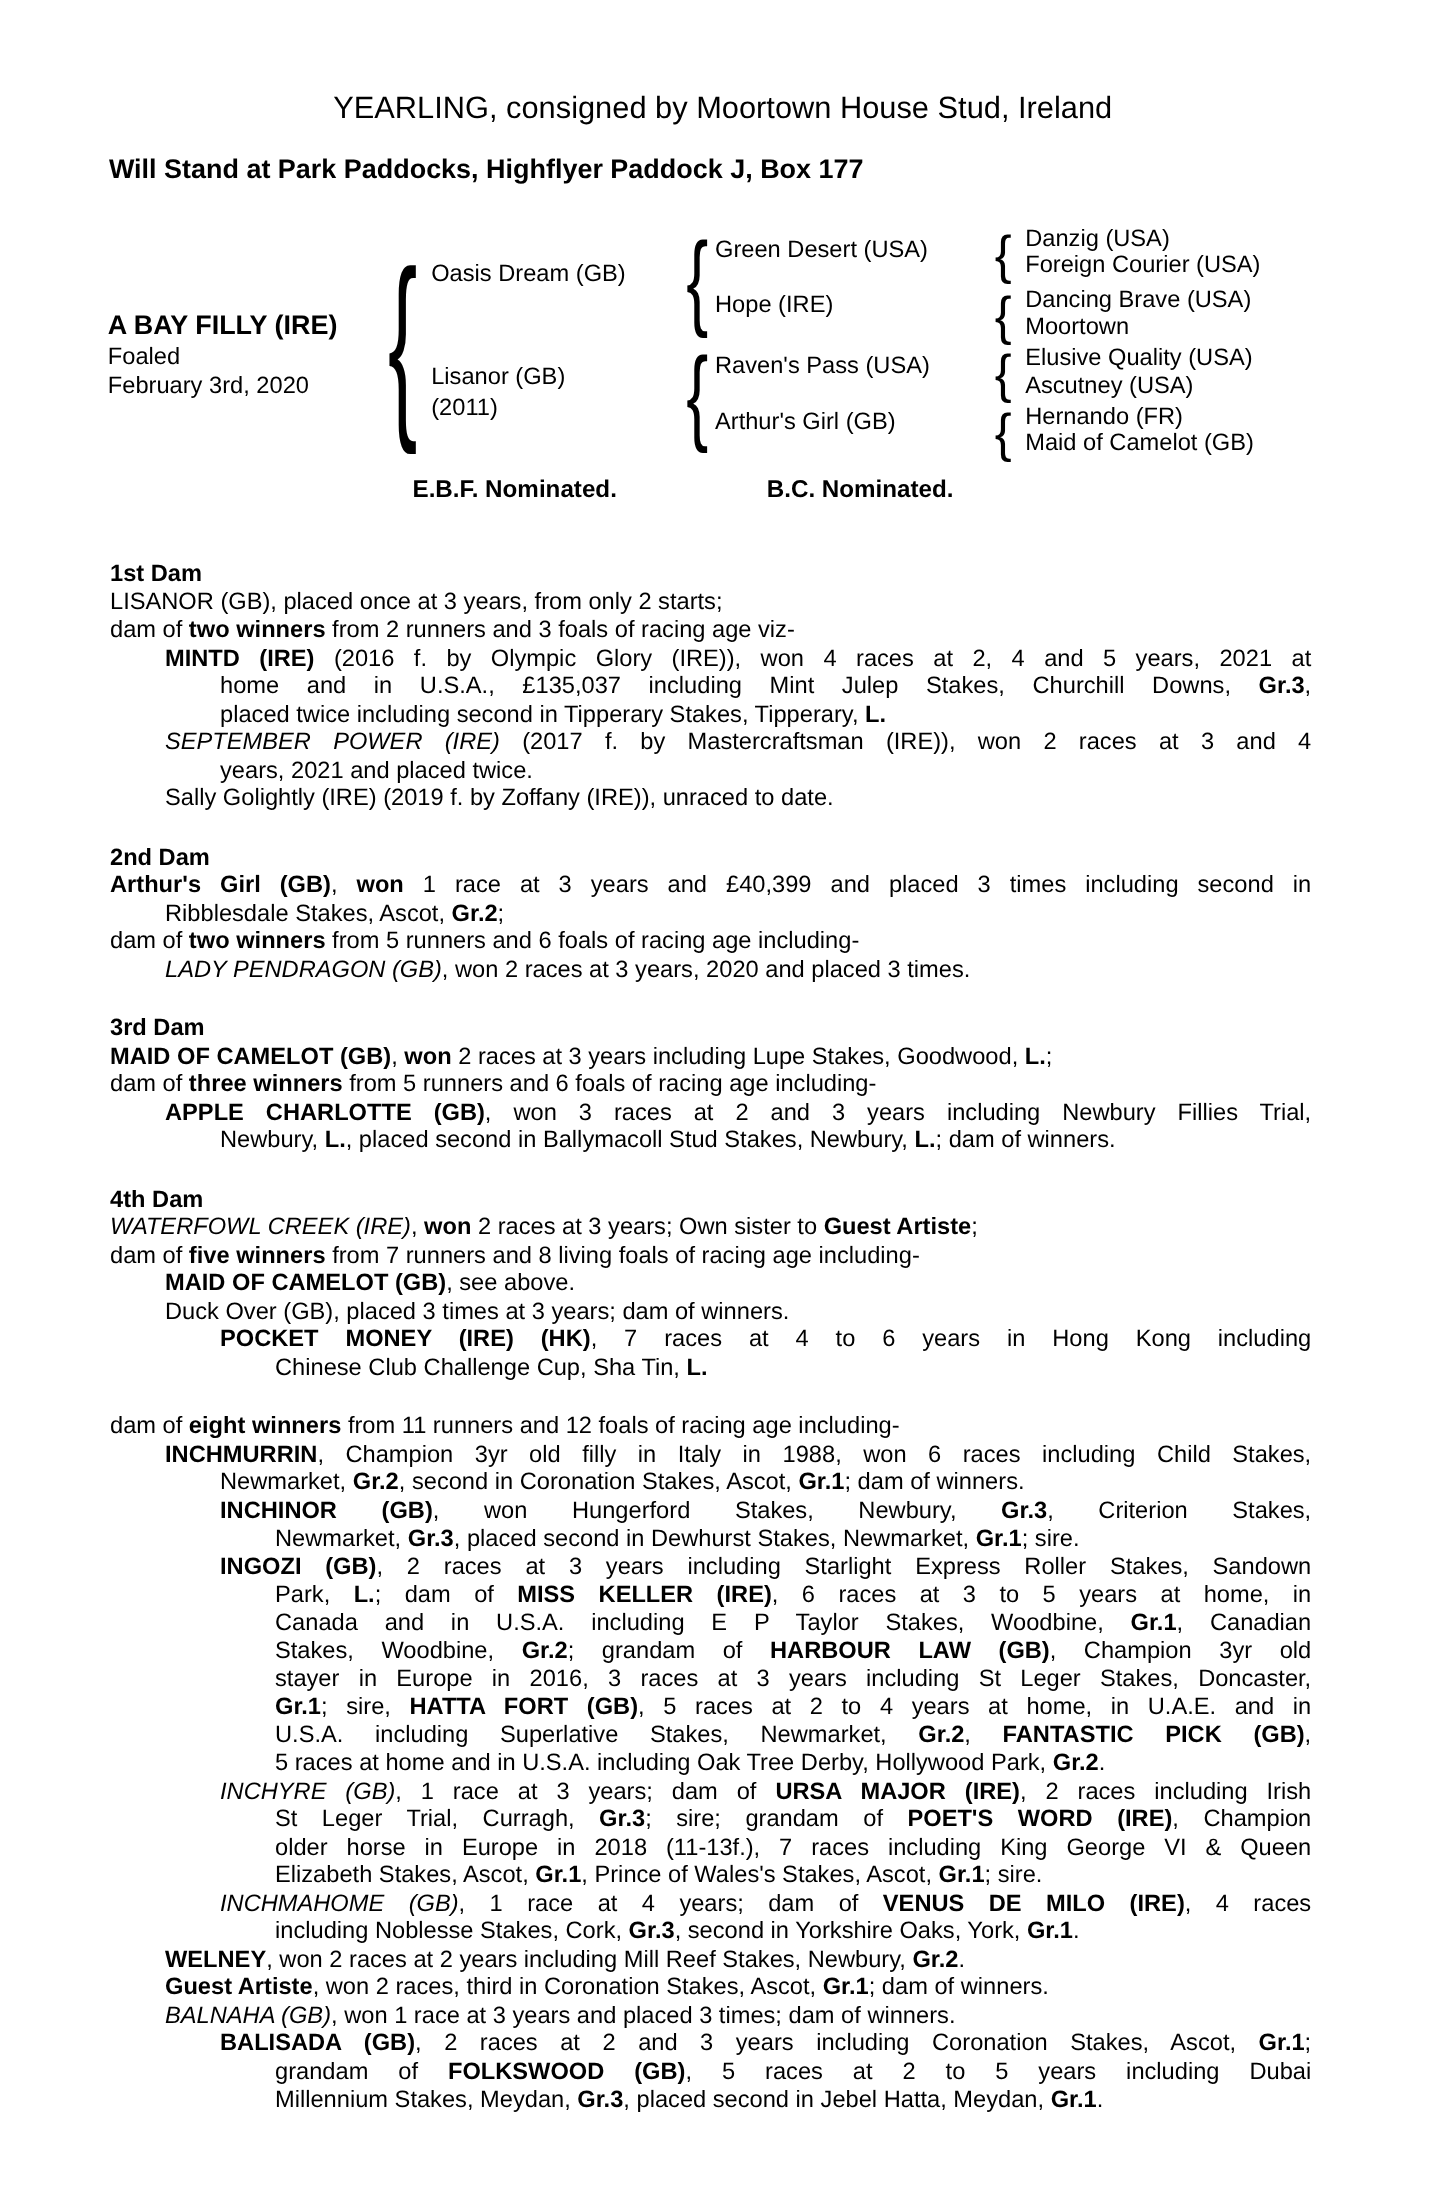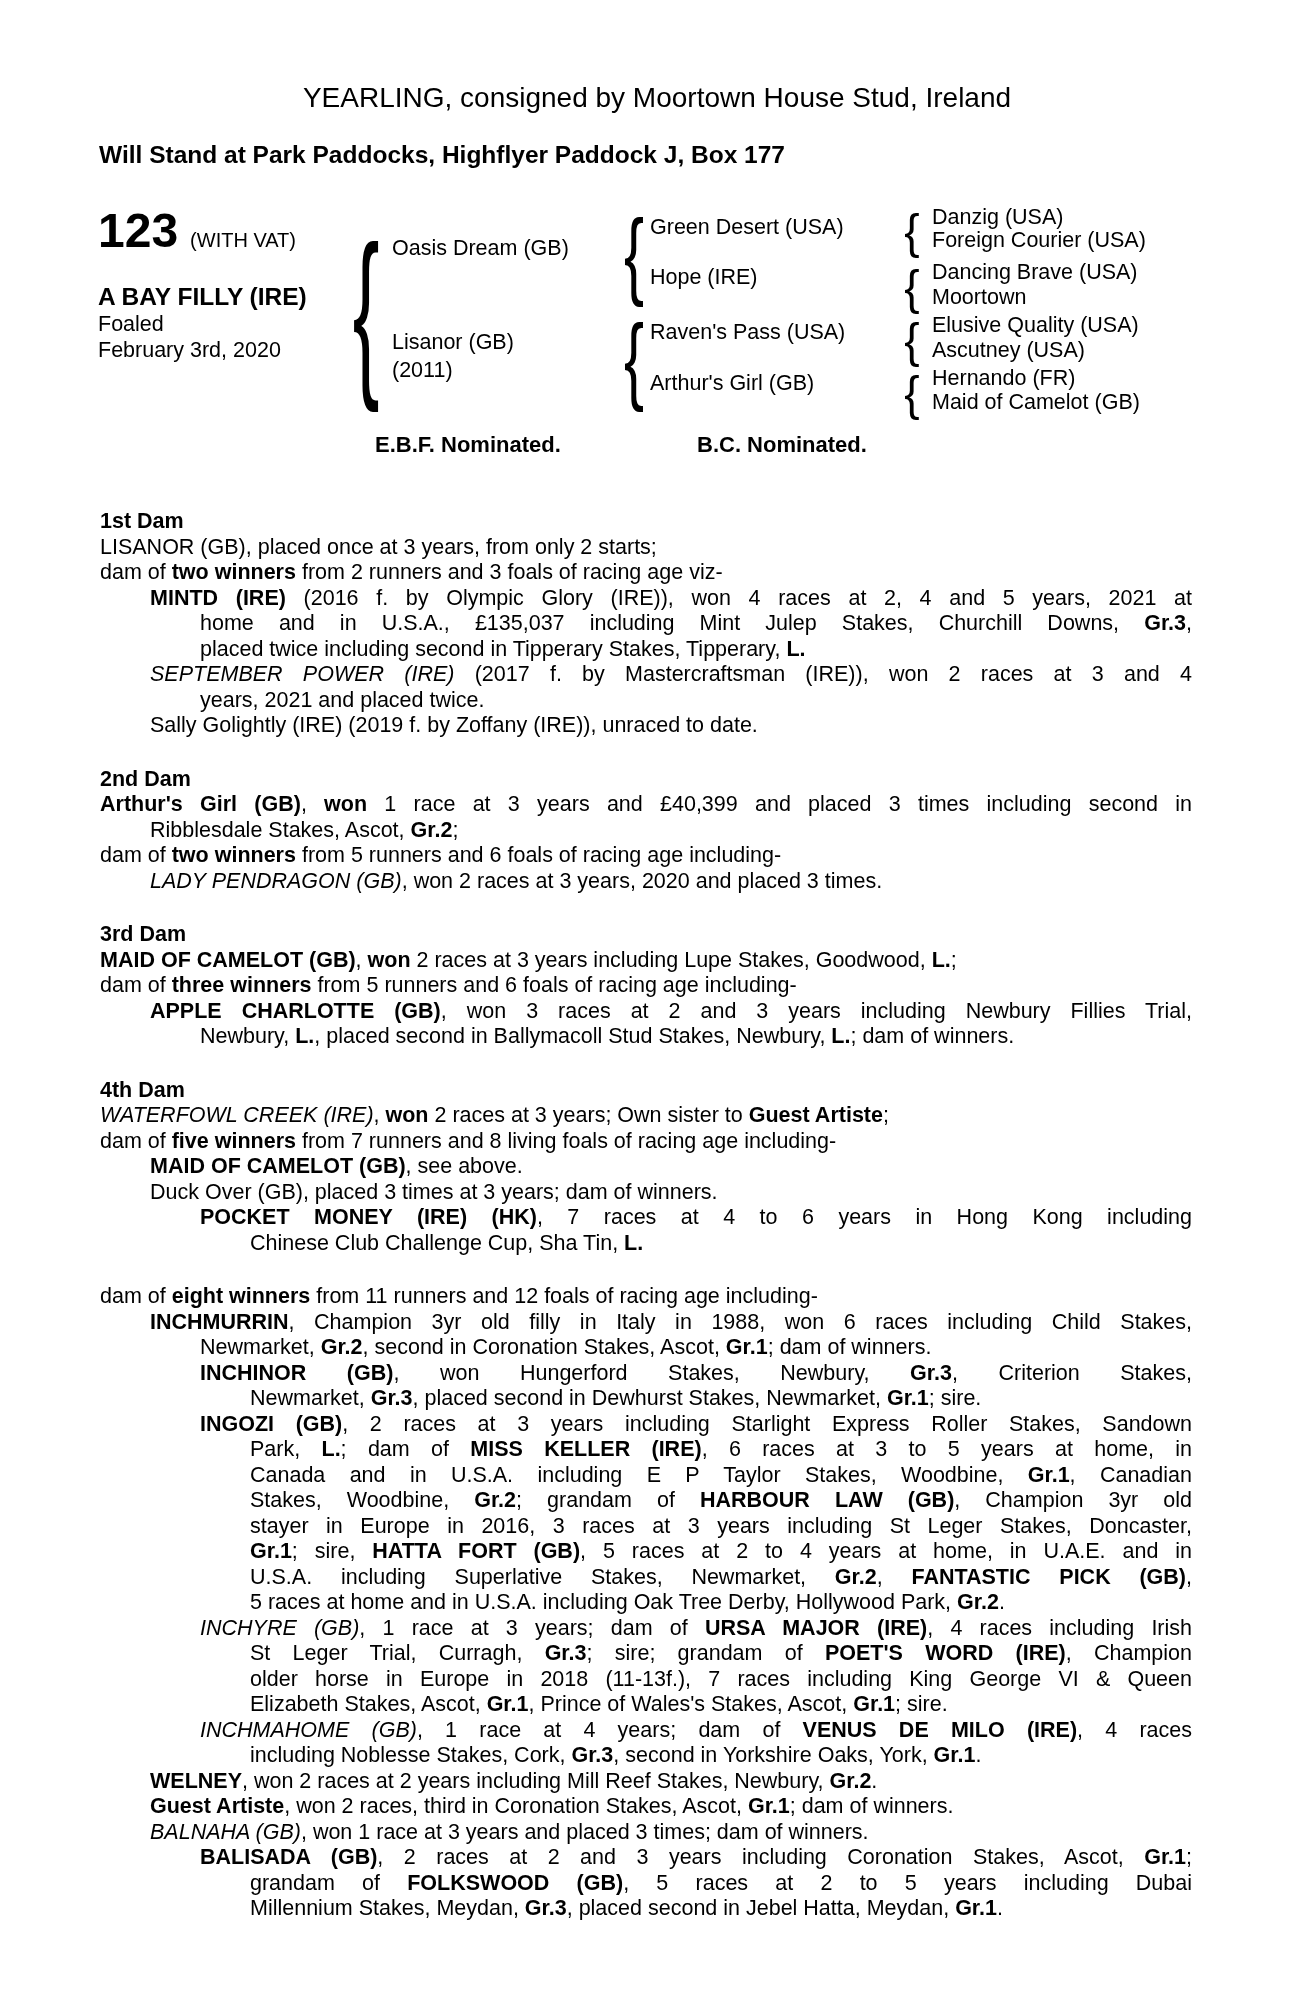--- a/index.html
+++ b/index.html
@@ -33,23 +33,20 @@
 </style>
 </head>
 <body>
 
 <div class="page">
 
   <div class="abs page-title">YEARLING, consigned by Moortown House Stud, Ireland</div>
 
   <div class="abs stand-line">Will Stand at Park Paddocks, Highflyer Paddock J, Box 177</div>
 
-  <div class="abs lot-line">
-    <span class="lot-number">123</span><span class="vat-note">(WITH VAT)</span>
-  </div>
 
   <div class="abs horse-block">
     <div class="horse-name">A BAY FILLY (IRE)</div>
     <div>Foaled</div>
     <div>February 3rd, 2020</div>
   </div>
 
   <div class="brace brace-lg" style="top:272px"></div>
   <div class="pedname" style="left:392px;top:236px">Oasis Dream (GB)</div>
   <div class="pedname dam-block" style="left:392px;top:328px">
@@ -124,21 +121,21 @@
         <div class="line just" style="padding-left: 100px;"><span class="b">INCHINOR (GB)</span><span>, won Hungerford Stakes, Newbury, </span><span class="b">Gr.3</span><span>, Criterion Stakes,</span></div>
         <div class="line" style="padding-left: 150px;"><span>Newmarket, </span><span class="b">Gr.3</span><span>, placed second in Dewhurst Stakes, Newmarket, </span><span class="b">Gr.1</span><span>; sire.</span></div>
         <div class="line just" style="padding-left: 100px;"><span class="b">INGOZI (GB)</span><span>, 2 races at 3 years including Starlight Express Roller Stakes, Sandown</span></div>
         <div class="line just" style="padding-left: 150px;"><span>Park, </span><span class="b">L.</span><span>; dam of </span><span class="b">MISS KELLER (IRE)</span><span>, 6 races at 3 to 5 years at home, in</span></div>
         <div class="line just" style="padding-left: 150px;"><span>Canada and in U.S.A. including E P Taylor Stakes, Woodbine, </span><span class="b">Gr.1</span><span>, Canadian</span></div>
         <div class="line just" style="padding-left: 150px;"><span>Stakes, Woodbine, </span><span class="b">Gr.2</span><span>; grandam of </span><span class="b">HARBOUR LAW (GB)</span><span>, Champion 3yr old</span></div>
         <div class="line just" style="padding-left: 150px;"><span>stayer in Europe in 2016, 3 races at 3 years including St Leger Stakes, Doncaster,</span></div>
         <div class="line just" style="padding-left: 150px;"><span class="b">Gr.1</span><span>; sire, </span><span class="b">HATTA FORT (GB)</span><span>, 5 races at 2 to 4 years at home, in U.A.E. and in</span></div>
         <div class="line just" style="padding-left: 150px;"><span>U.S.A. including Superlative Stakes, Newmarket, </span><span class="b">Gr.2</span><span>, </span><span class="b">FANTASTIC PICK (GB)</span><span>,</span></div>
         <div class="line" style="padding-left: 150px;"><span>5 races at home and in U.S.A. including Oak Tree Derby, Hollywood Park, </span><span class="b">Gr.2</span><span>.</span></div>
-        <div class="line just" style="padding-left: 100px;"><span class="i">INCHYRE (GB)</span><span>, 1 race at 3 years; dam of </span><span class="b">URSA MAJOR (IRE)</span><span>, 4 races including Irish</span></div>
+        <div class="line just" style="padding-left: 100px;"><span class="i">INCHYRE (GB)</span><span>, 1 race at 3 years; dam of </span><span class="b">URSA MAJOR (IRE)</span><span>, 2 races including Irish</span></div>
         <div class="line just" style="padding-left: 150px;"><span>St Leger Trial, Curragh, </span><span class="b">Gr.3</span><span>; sire; grandam of </span><span class="b">POET'S WORD (IRE)</span><span>, Champion</span></div>
         <div class="line just" style="padding-left: 150px;"><span>older horse in Europe in 2018 (11-13f.), 7 races including King George VI &amp; Queen</span></div>
         <div class="line" style="padding-left: 150px;"><span>Elizabeth Stakes, Ascot, </span><span class="b">Gr.1</span><span>, Prince of Wales's Stakes, Ascot, </span><span class="b">Gr.1</span><span>; sire.</span></div>
         <div class="line just" style="padding-left: 100px;"><span class="i">INCHMAHOME (GB)</span><span>, 1 race at 4 years; dam of </span><span class="b">VENUS DE MILO (IRE)</span><span>, 4 races</span></div>
         <div class="line" style="padding-left: 150px;"><span>including Noblesse Stakes, Cork, </span><span class="b">Gr.3</span><span>, second in Yorkshire Oaks, York, </span><span class="b">Gr.1</span><span>.</span></div>
         <div class="line" style="padding-left: 50px;"><span class="b">WELNEY</span><span>, won 2 races at 2 years including Mill Reef Stakes, Newbury, </span><span class="b">Gr.2</span><span>.</span></div>
         <div class="line" style="padding-left: 50px;"><span class="b">Guest Artiste</span><span>, won 2 races, third in Coronation Stakes, Ascot, </span><span class="b">Gr.1</span><span>; dam of winners.</span></div>
         <div class="line" style="padding-left: 50px;"><span class="i">BALNAHA (GB)</span><span>, won 1 race at 3 years and placed 3 times; dam of winners.</span></div>
         <div class="line just" style="padding-left: 100px;"><span class="b">BALISADA (GB)</span><span>, 2 races at 2 and 3 years including Coronation Stakes, Ascot, </span><span class="b">Gr.1</span><span>;</span></div>
         <div class="line just" style="padding-left: 150px;"><span>grandam of </span><span class="b">FOLKSWOOD (GB)</span><span>, 5 races at 2 to 5 years including Dubai</span></div>

